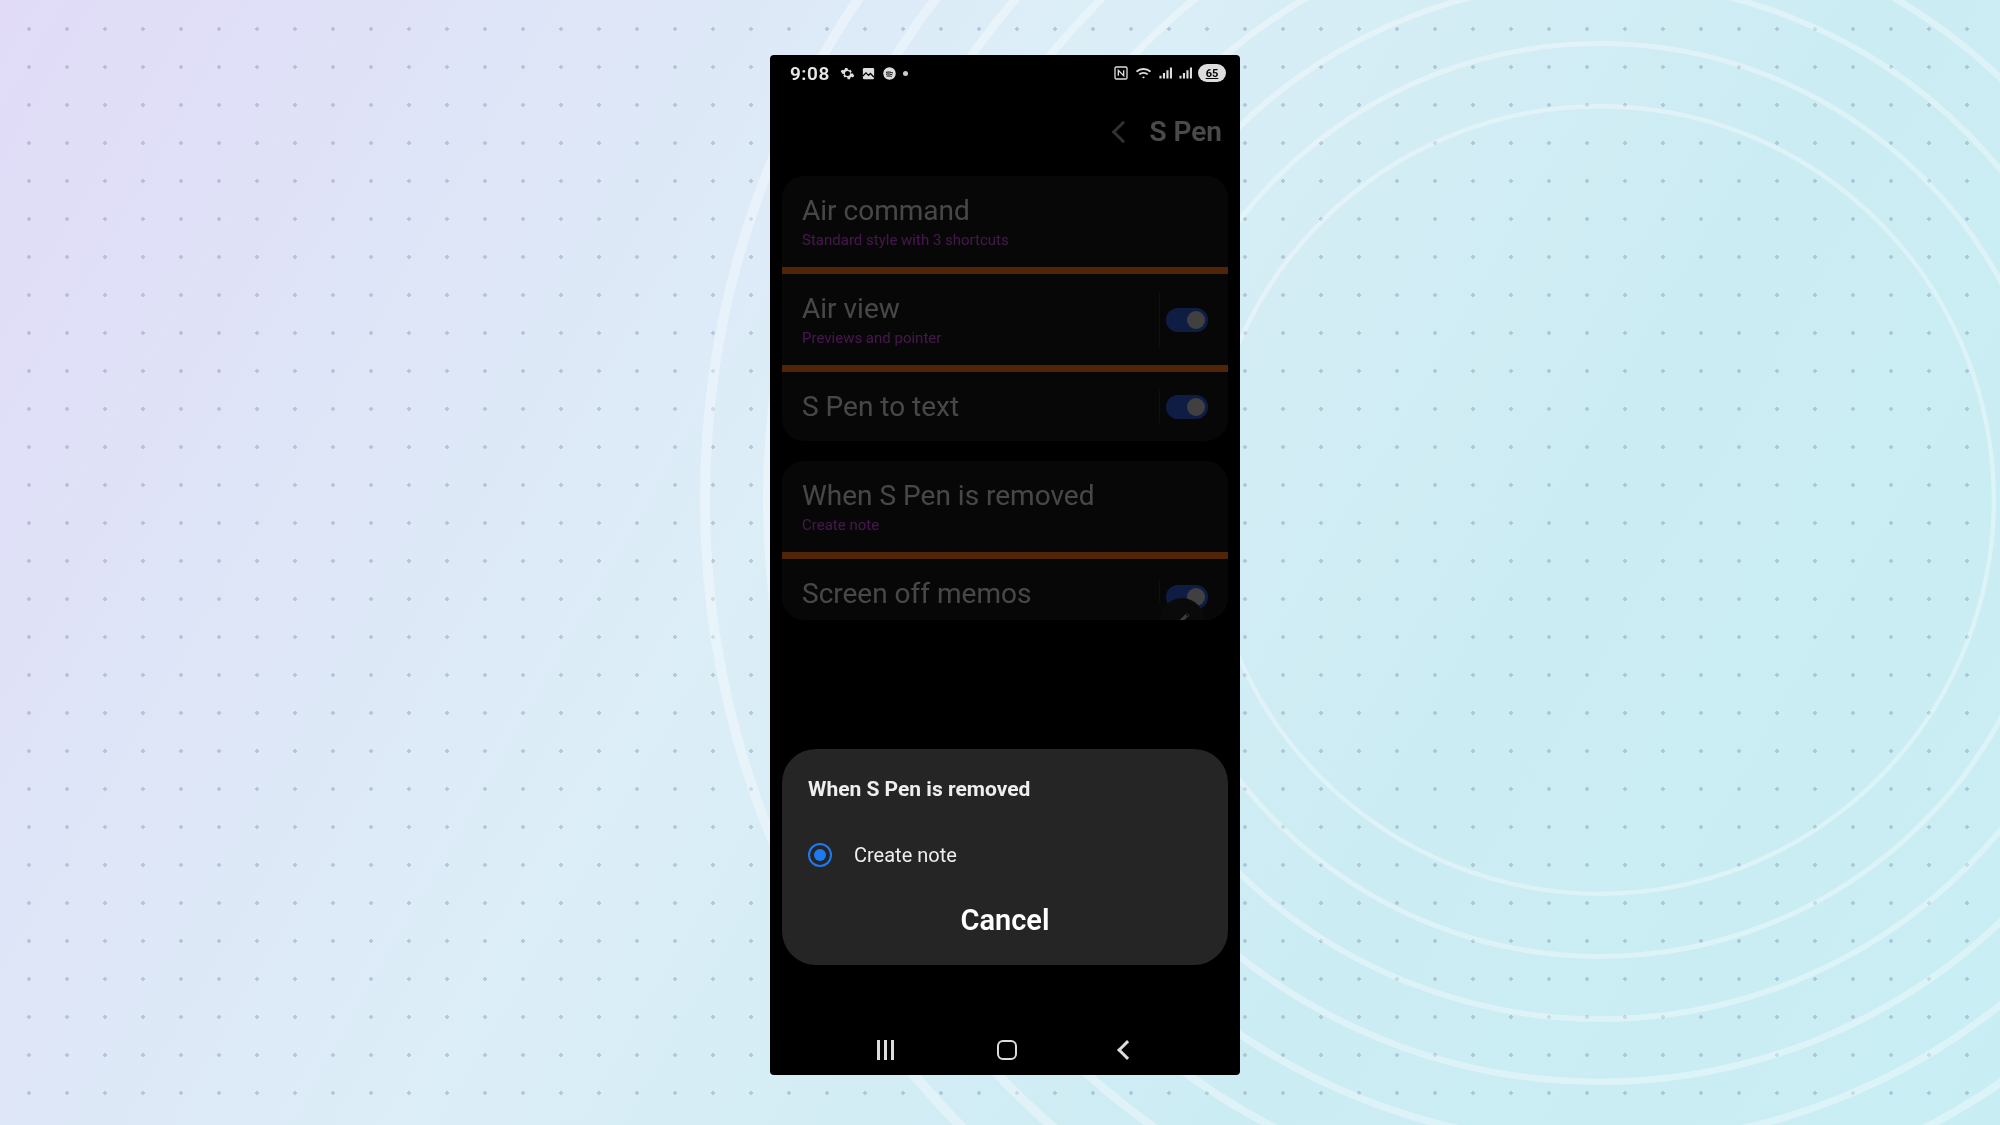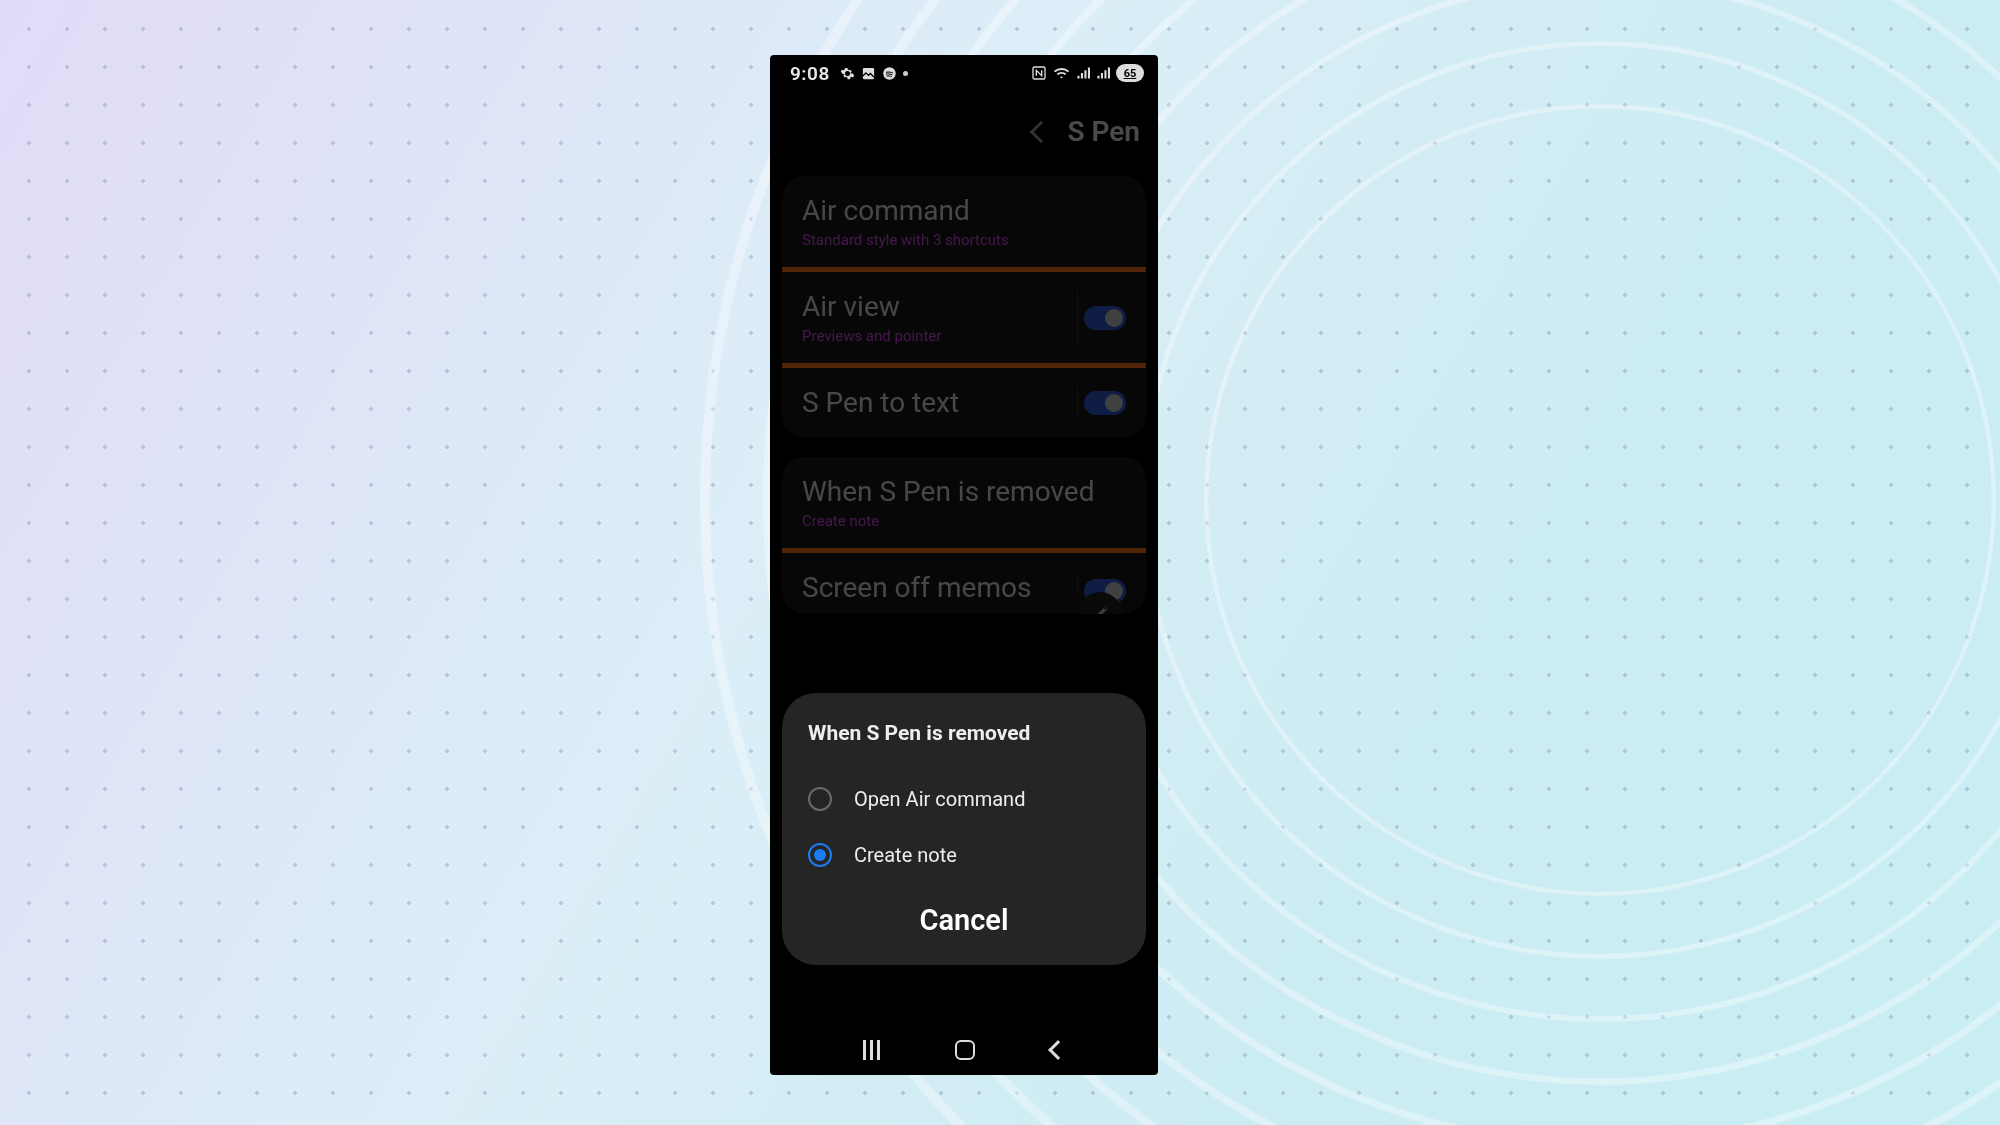--- a/index.html
+++ b/index.html
@@ -30,21 +30,21 @@
   .arcs span:nth-child(5){ transform: scale(.72);}
   .arcs span:nth-child(6){ transform: scale(.65);}
   .arcs span:nth-child(7){ transform: scale(.58);}
   .arcs span:nth-child(8){ transform: scale(.51);}
   .arcs span:nth-child(9){ transform: scale(.44);}
 
   
   .phone {
     position: absolute;
     left: 770px; top: 55px;
-    width: 388px; height: 1020px;
+    width: 470px; height: 1020px;
     background: #000;
     border-radius: 4px;
     overflow: hidden;
     font-family: -apple-system, "Segoe UI", Roboto, Arial, sans-serif;
     color: #e6e6e6;
   }
 
   
   .status {
     display: flex; align-items: center; justify-content: space-between;
@@ -71,21 +71,21 @@
 
   
   .card {
     margin: 0 12px 20px; background:#171717; border-radius:22px; overflow:hidden;
   }
   .row {
     display:flex; align-items:center; justify-content:space-between;
     padding: 18px 20px;
     position: relative;
   }
-  .row + .row { border-top:5px solid #f97316; }
+  .row + .row { border-top:7px solid #f97316; }
   .row .txt { display:flex; flex-direction:column; gap:4px; max-width: 320px;}
   .row .lbl { font-size:28px; color:#dedede; }
   .row .sub { font-size:15px; color:#d946ef; }
   .row .subgrey { font-size:14px; color:#8a8a8a; line-height:1.3; }
   .tgl {
     width:42px; height:24px; border-radius:12px; background:#2e5bd8; position:relative; flex-shrink:0;
   }
   .tgl::after{
     content:""; position:absolute; right:3px; top:3px; width:18px; height:18px; border-radius:50%;
     background:#c9c9c9;
@@ -257,24 +257,20 @@
           </span>
         </div>
       </div>
 
     </div>
 
     <div class="sheet">
       <h2>When S Pen is removed</h2>
 
       <div class="opt">
-        <span class="radio"></span>
-        <span>Open Air command</span>
-      </div>
-      <div class="opt">
         <span class="radio sel"></span>
         <span>Create note</span>
       </div>
 
       <div class="cancel">Cancel</div>
     </div>
 
   </div>
 
   <div class="navbar">

